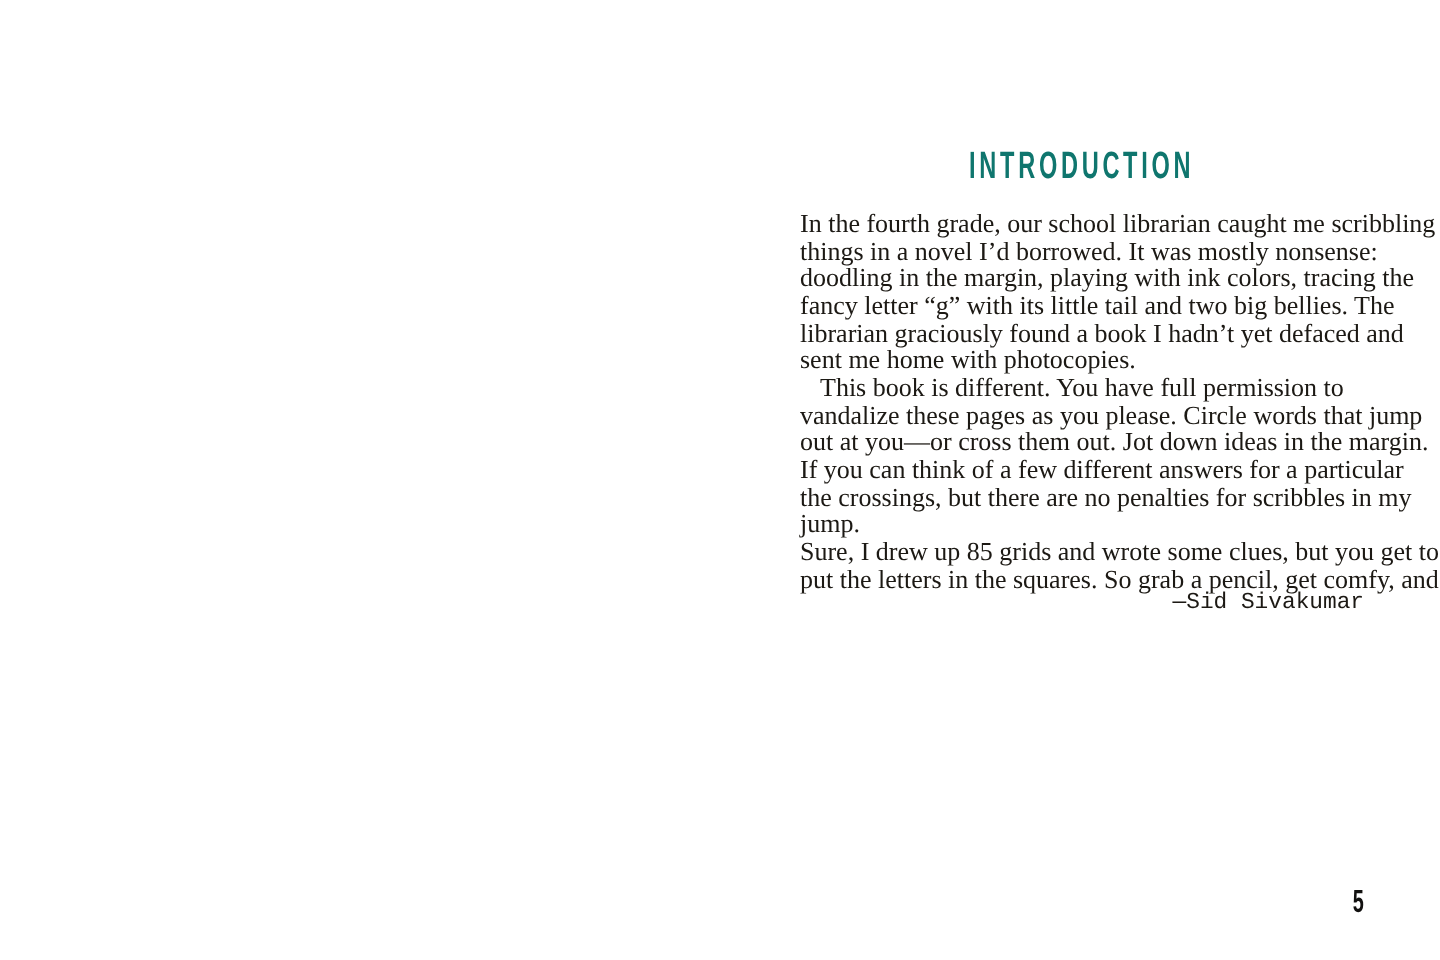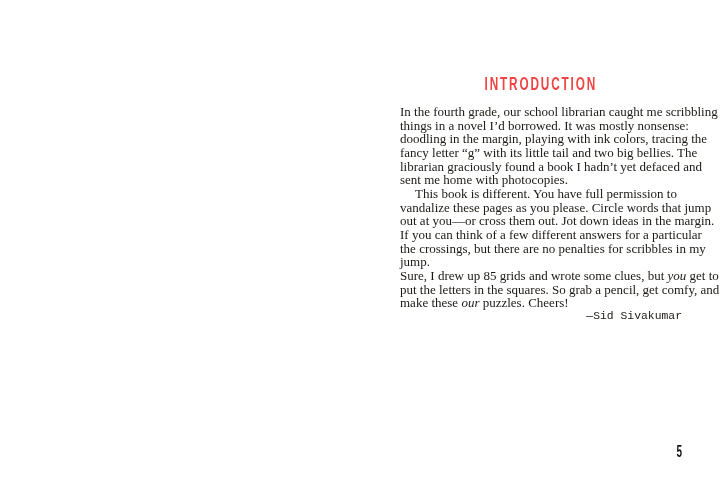--- a/index.html
+++ b/index.html
@@ -36,38 +36,38 @@
     width: 282px;
     color: #1c1914;
   }
   .intro-title {
     text-align: center;
     font-family: "Liberation Sans", sans-serif;
     font-weight: bold;
     font-size: 19px;
     line-height: 19px;
     letter-spacing: 3px;
-    color: #ef4444;
+    color: #0f766e;
     margin-bottom: 12px;
   }
   .squeeze {
     display: inline-block;
     transform: scaleX(0.62);
     transform-origin: center center;
     white-space: nowrap;
   }
   .body-text {
     font-size: 13px;
     line-height: 13.65px;
     color: #1c1914;
   }
   .para { margin: 0; }
   .line { white-space: nowrap; }
-  .line.first { padding-left: 10px; text-align: center; }
-  .it { font-style: italic; }
+  .line.first { padding-left: 10px; }
+  .it { }
   .signature {
     font-size: 11.4px;
     line-height: 13.65px;
     text-align: right;
     color: #1c1914;
     font-family: Liberation Mono, monospace;
   }
   .page-number {
     position: absolute;
     left: 400px;
@@ -106,21 +106,20 @@
           <div class="line first"><span>This book is different. You have full permission to</span></div>
           <div class="line"><span>vandalize these pages as you please. Circle words that jump</span></div>
           <div class="line"><span>out at you—or cross them out. Jot down ideas in the margin.</span></div>
           <div class="line"><span>If you can think of a few different answers for a particular</span></div>
           <div class="line"><span>the crossings, but there are no penalties for scribbles in my</span></div>
           <div class="line"><span>jump.</span></div>
         </div>
         <div class="para">
           <div class="line"><span>Sure, I drew up 85 grids and wrote some clues, but </span><span class="it">you</span><span> get to</span></div>
           <div class="line"><span>put the letters in the squares. So grab a pencil, get comfy, and</span></div>
-          <div class="line"><span>make these </span><span class="it">our</span><span> puzzles. Cheers!</span></div>
         </div>
       </div>
     <div class="signature">—Sid Sivakumar</div>
   </div>
 
   <div class="page-number">
     <span class="squeeze">5</span>
   </div>
 </div>
 

